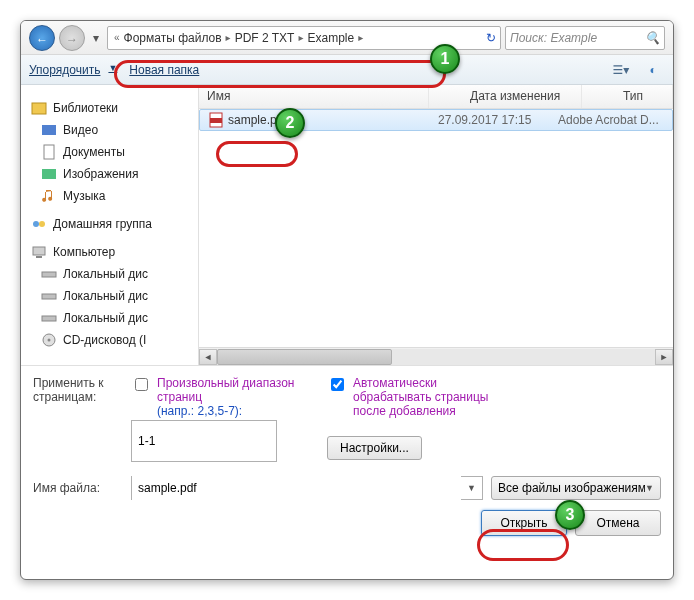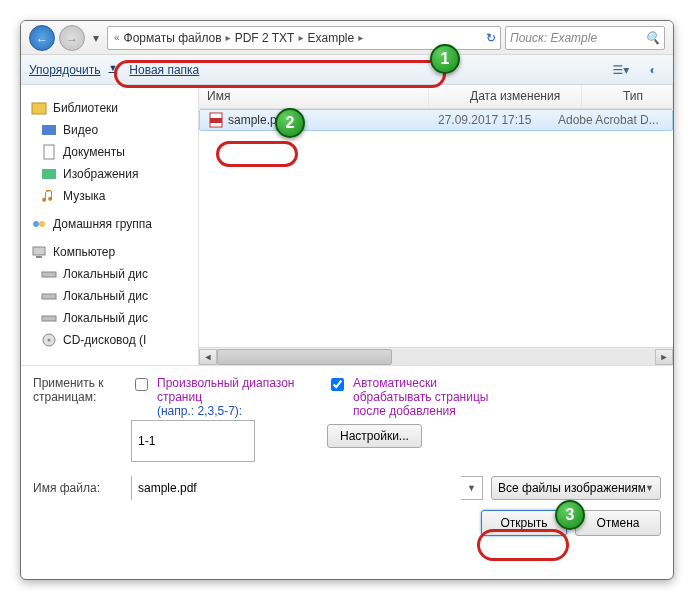--- a/index.html
+++ b/index.html
@@ -44,22 +44,22 @@
 .hscroll .thumb { position: absolute; left: 0; top: 0; width: 40%; height: 100%; background: linear-gradient(#d8d8d8,#c4c4c4); border: 1px solid #b0b0b0; border-radius: 2px; }
 .hscroll .arrow { width: 18px; height: 16px; background: linear-gradient(#f0f0f0,#d8d8d8); border: 1px solid #c0c0c0; display: flex; align-items: center; justify-content: center; color: #555; font-size: 9px; }
 .bottom { border-top: 1px solid #e0e0e0; padding: 10px 12px; }
 .opts { display: flex; gap: 20px; margin-bottom: 10px; }
 .opts-left { display: flex; gap: 8px; }
 .lbl-right { text-align: left; color: #444; width: 90px; }
 .chk { display: flex; gap: 6px; align-items: flex-start; }
 .chk input { margin-top: 2px; }
 .chk .lbl { color: #a21caf; width: 150px; }
 .hint { color: #1a4fbf; }
-.range-input { width: 124px; height: 22px; border: 1px solid #b0b0b0; padding: 20px 6px; background: #fff; margin-top: 2px; }
-.settings-btn { height: 24px; padding: 2px 12px; background: linear-gradient(#f8f8f8,#e4e4e4); border: 1px solid #a8a8a8; border-radius: 3px; margin-top: 6px; }
+.range-input { width: 146px; height: 22px; border: 1px solid #b0b0b0; padding: 20px 6px; background: #fff; margin-top: 2px; }
+.settings-btn { height: 24px; padding: 2px 12px; background: linear-gradient(#f8f8f8,#e4e4e4); border: 1px solid #a8a8a8; border-radius: 3px; margin-top: 18px; }
 .filename-row { display: flex; align-items: center; gap: 8px; margin-top: 14px; }
 .filename-input { flex: 1; height: 24px; border: 1px solid #b0b0b0; background: #fff; padding: 2px 6px; }
 .combo { width: 170px; height: 24px; border: 1px solid #a8a8a8; background: linear-gradient(#f8f8f8,#e4e4e4); border-radius: 3px; padding: 2px 6px; display: flex; align-items: center; }
 .combo .arrow { margin-left: auto; color: #555; font-size: 9px; }
 .action-row { display: flex; justify-content: flex-end; gap: 8px; margin-top: 10px; }
 .btn { width: 86px; height: 26px; background: linear-gradient(#f8f8f8,#e4e4e4); border: 1px solid #a8a8a8; border-radius: 3px; display: flex; align-items: center; justify-content: center; }
 .btn.primary { border-color: #3a7abf; box-shadow: 0 0 3px #6aa8e8; }
 
 .callout { position: absolute; width: 30px; height: 30px; border-radius: 50%; background: radial-gradient(circle at 35% 30%, #5fd060, #1a8a1c); border: 2px solid #0a5a0c; color: #fff; font-weight: bold; font-size: 16px; display: flex; align-items: center; justify-content: center; z-index: 10; box-shadow: 0 2px 4px rgba(0,0,0,0.4); }
 .ring { position: absolute; border: 3px solid #d02020; border-radius: 16px; z-index: 9; pointer-events: none; }

